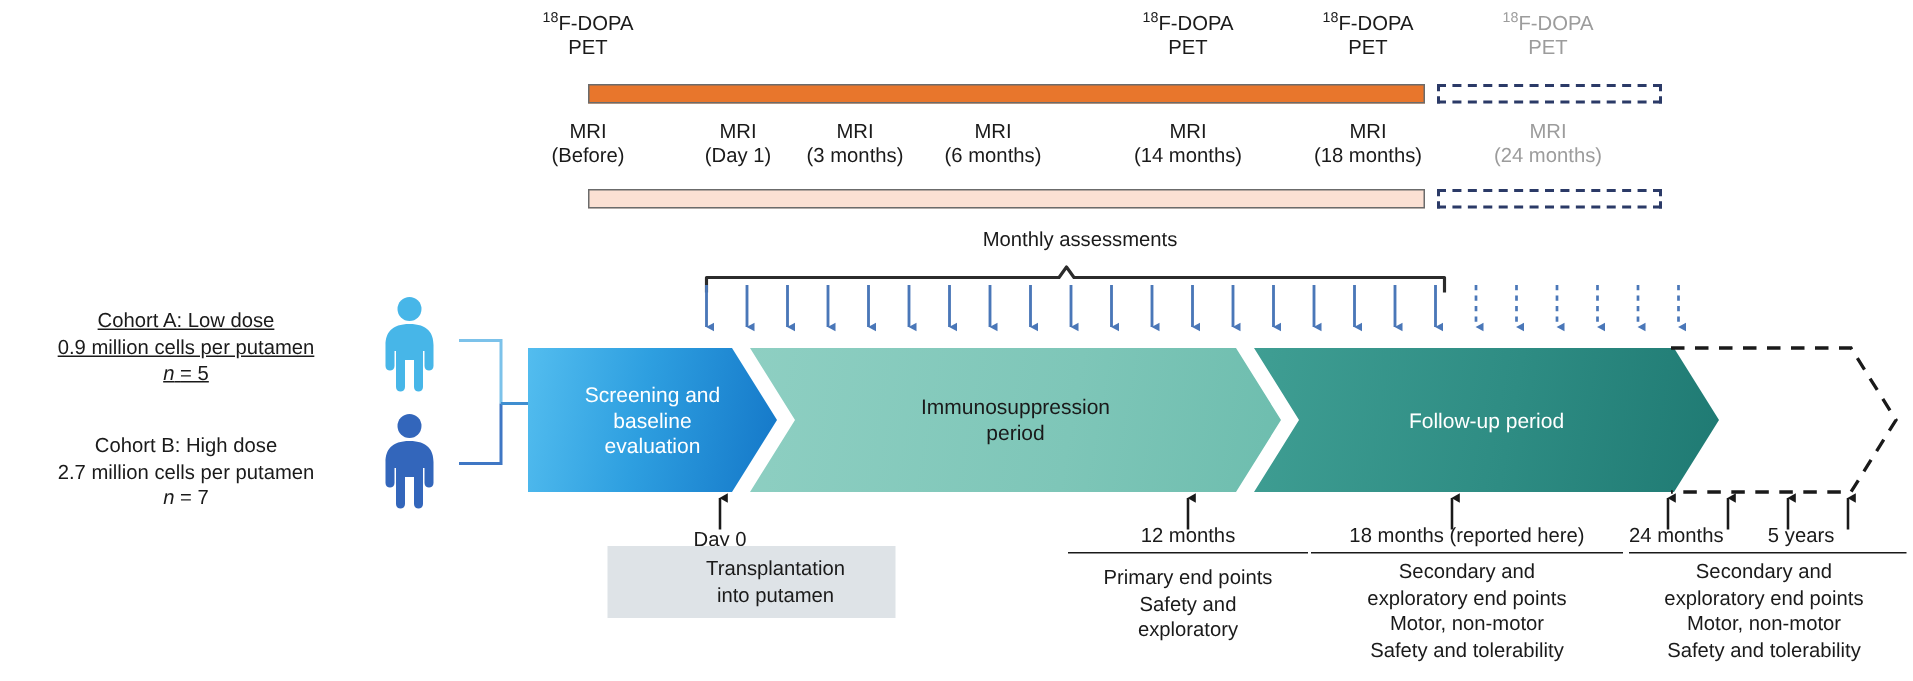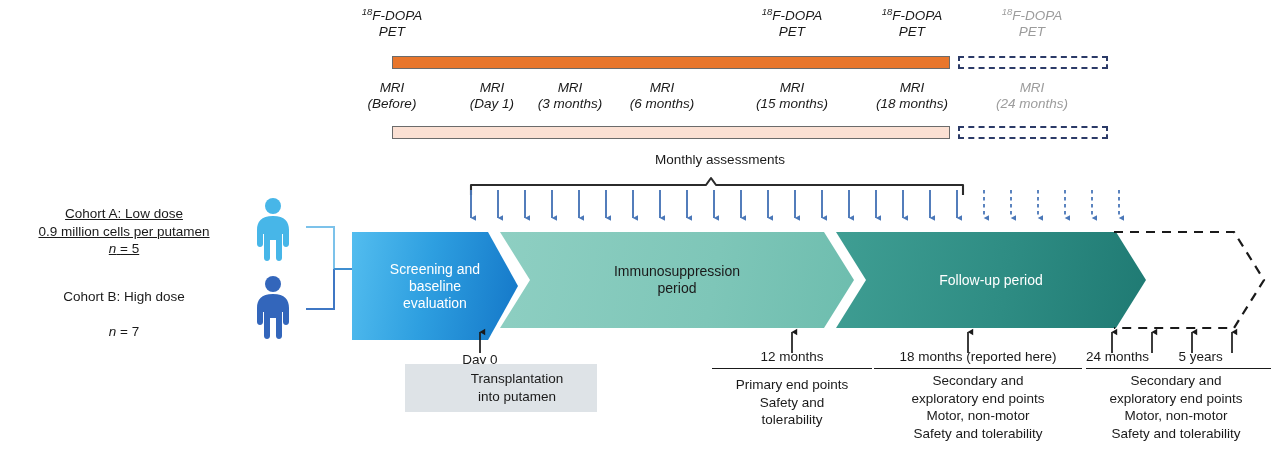--- a/index.html
+++ b/index.html
@@ -4,21 +4,21 @@
 <style>
   html,body{margin:0;padding:0;}
   body{
     width:1275px;height:454px;position:relative;background:#ffffff;
     font-family:"Liberation Sans", sans-serif;color:#1a1a1a;
     -webkit-font-smoothing:antialiased;overflow:hidden;
   }
   .abs{position:absolute;}
 
   
-  .imglabel{font-size:13.5px;line-height:15.5px;text-align:center;white-space:nowrap;font-style:italic;}
+  .imglabel{font-size:13.5px;line-height:15.5px;text-align:center;white-space:nowrap;}
   .imglabel sup{font-size:9.5px;vertical-align:super;line-height:0;}
   .muted{color:#9c9c9c;}
 
   
   .bar{box-sizing:border-box;border:1px solid #6b6b6b;height:13px;}
   .bar-pet{background:#e8762c;}
   .bar-mri{background:#fbe0d3;}
   .bar-dashed{box-sizing:border-box;height:13px;background:transparent;
     border:2px dashed #2b3a67;}
 
@@ -95,21 +95,21 @@
 <div class="abs imglabel" style="left:518px;top:80px;width:104px;">
   <span>MRI</span><br>
   <span>(3 months)</span>
 </div>
 <div class="abs imglabel" style="left:610px;top:80px;width:104px;">
   <span>MRI</span><br>
   <span>(6 months)</span>
 </div>
 <div class="abs imglabel" style="left:736px;top:80px;width:112px;">
   <span>MRI</span><br>
-  <span>(15 months)</span>
+  <span>(14 months)</span>
 </div>
 <div class="abs imglabel" style="left:856px;top:80px;width:112px;">
   <span>MRI</span><br>
   <span>(18 months)</span>
 </div>
 <div class="abs imglabel muted" style="left:976px;top:80px;width:112px;">
   <span>MRI</span><br>
   <span>(24 months)</span>
 </div>
 
@@ -163,21 +163,21 @@
 
 <div class="abs cohort" style="left:10px;top:205px;width:228px;text-decoration:underline;">
   <span>Cohort A: Low dose</span><br>
   <span>0.9 million cells per putamen</span><br>
   <span class="ital">n</span>
   <span>= 5</span>
 </div>
 
 <div class="abs cohort" style="left:10px;top:288px;width:228px;">
   <span>Cohort B: High dose</span><br>
-  <br>
+  <span>2.7 million cells per putamen</span><br>
   <span class="ital">n</span>
   <span>= 7</span>
 </div>
 
 <svg class="abs" width="110" height="150" style="left:248px;top:196px;" xmlns="http://www.w3.org/2000/svg">
 
   <g>
     <circle cx="25" cy="10" r="8" fill="#47b6e8"></circle>
     <path d="M25 20 C13 20 9 26 9 34 L9 48 C9 52 15 52 15 48 L15 38 L16 38 L16 62
              C16 66 22 66 22 62 L22 44 L28 44 L28 62 C28 66 34 66 34 62 L34 38 L35 38
@@ -189,21 +189,21 @@
     <path d="M25 98 C13 98 9 104 9 112 L9 126 C9 130 15 130 15 126 L15 116 L16 116 L16 140
              C16 144 22 144 22 140 L22 122 L28 122 L28 140 C28 144 34 144 34 140 L34 116 L35 116
              L35 126 C35 130 41 130 41 126 L41 112 C41 104 37 98 25 98 Z" fill="#3366bb"></path>
   </g>
 
   <path d="M58 31 L86 31 L86 73" fill="none" stroke="#7cc2ea" stroke-width="2"></path>
   <path d="M58 113 L86 113 L86 73" fill="none" stroke="#3f77c4" stroke-width="2"></path>
   <path d="M86 73 L108 73" fill="none" stroke="#3f8ed0" stroke-width="2"></path>
 </svg>
 
-<div class="abs chev chev-screen" style="left:352px;top:232px;width:166px;height:108px;">
+<div class="abs chev chev-screen" style="left:352px;top:232px;width:166px;height:96px;">
   <div>
     <span>Screening and</span><br>
     <span>baseline</span><br>
     <span>evaluation</span>
   </div>
 </div>
 
 <div class="abs chev chev-immuno" style="left:500px;top:232px;width:354px;height:96px;justify-content:center;">
   <div>
     <span>Immunosuppression</span><br>
@@ -237,21 +237,21 @@
 </div>
 
 <svg class="abs" width="14" height="28" style="left:785px;top:326px;" xmlns="http://www.w3.org/2000/svg">
   <line x1="7" y1="27" x2="7" y2="6" stroke="#1a1a1a" stroke-width="1.7" marker-end="url(#uphead)"></line>
 </svg>
 <div class="abs ep-head" style="left:712px;top:349px;width:160px;">12 months</div>
 <div class="abs ep-rule" style="left:712px;top:368px;width:160px;"></div>
 <div class="abs ep-body" style="left:692px;top:376px;width:200px;">
   <span>Primary end points</span><br>
   <span>Safety and</span><br>
-  <span>tolerability</span>
+  <span>exploratory</span>
 </div>
 
 <svg class="abs" width="14" height="28" style="left:961px;top:326px;" xmlns="http://www.w3.org/2000/svg">
   <line x1="7" y1="27" x2="7" y2="6" stroke="#1a1a1a" stroke-width="1.7" marker-end="url(#uphead)"></line>
 </svg>
 <div class="abs ep-head" style="left:874px;top:349px;width:208px;">18 months (reported here)</div>
 <div class="abs ep-rule" style="left:874px;top:368px;width:208px;"></div>
 <div class="abs ep-body" style="left:874px;top:372px;width:208px;">
   <span>Secondary and</span><br>
   <span>exploratory end points</span><br>

